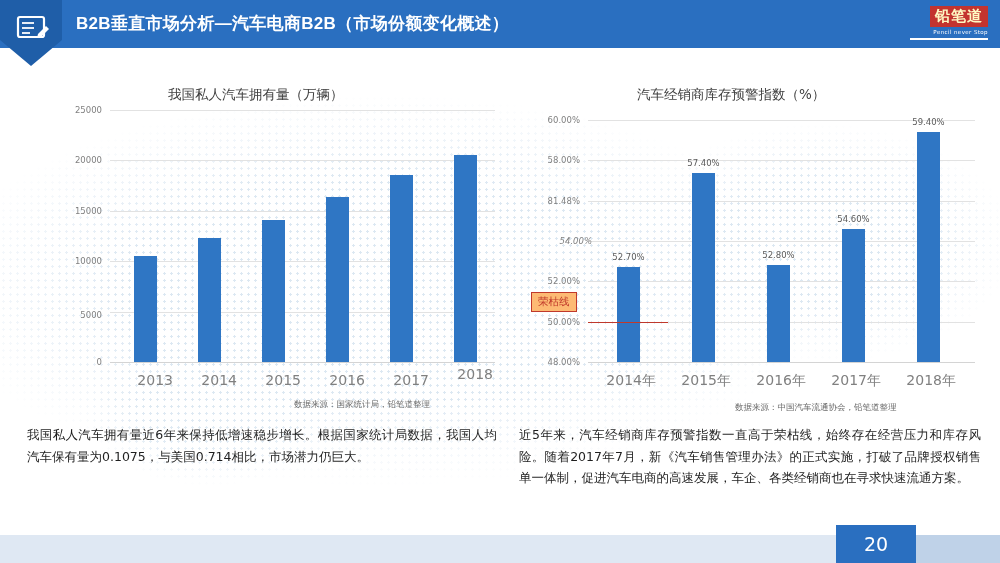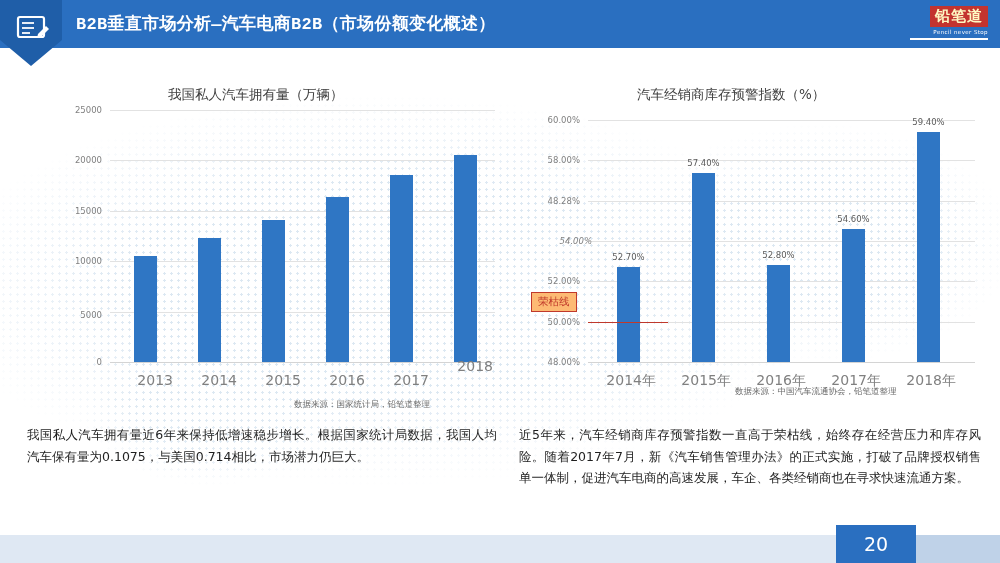--- a/index.html
+++ b/index.html
@@ -35,21 +35,21 @@
   #header-bar{
     position:absolute; left:0; top:0; width:1000px; height:48px;
     background:#2a6fc0; z-index:5;
   }
   #header-logo-shape{
     position:absolute; left:0; top:0; width:62px; height:66px; z-index:7;
   }
   #header-title{
     position:absolute; left:76px; top:12px; z-index:7;
     color:#ffffff; font-size:17px; font-weight:bold; letter-spacing:.3px;
-    font-family:Liberation Mono, monospace;
+    font-family:Liberation Sans, sans-serif;
   }
   #brand-logo{
     position:absolute; right:12px; top:6px; z-index:7; text-align:right;
   }
   #brand-logo .brand-cn{
     color:#fef9c3; font-size:15px; font-weight:bold; letter-spacing:1px;
     background:#c3342f; padding:1px 5px; display:inline-block;
   }
   #brand-logo .brand-en{
     display:block; color:#ffffff; font-size:5.5px; letter-spacing:.4px; margin-top:2px;
@@ -89,21 +89,21 @@
   #warn-badge{
     position:absolute; border:1px solid #c0392b; background:#fdba74;
     color:#c0392b; font-size:10.5px; padding:2px 6px; white-space:nowrap;
     font-family:"DejaVu Sans","Liberation Sans",sans-serif;
   }
   .source-note{
     position:absolute; font-size:8.5px; color:#6a6a6a; z-index:4;
     font-family:"DejaVu Sans","Liberation Sans",sans-serif; white-space:nowrap;
   }
   #source-left{ left:294px; top:399px; }
-  #source-right{ left:735px; top:386px;text-align:center; }
+  #source-right{ left:735px; top:402px;text-align:center; }
 
   
   .text-panel{
     position:absolute; z-index:4; font-size:12.5px; color:#1f1f1f;
     line-height:1.72; text-align:justify;
     font-family:"DejaVu Sans","Liberation Sans",sans-serif;
   }
   #text-left{ left:27px; top:424px; width:470px; }
   #text-right{ left:519px; top:424px; width:462px; }
 
@@ -176,40 +176,40 @@
   <div class="bar" style="left:222px; width:23px; top:110.1px; height:141.9px;"></div>
   <div class="bar" style="left:286px; width:23px; top:87.4px;  height:164.6px;"></div>
   <div class="bar" style="left:350px; width:23px; top:65.4px;  height:186.6px;"></div>
   <div class="bar" style="left:414px; width:23px; top:44.6px;  height:207.4px;"></div>
 
   <div class="cat-label" style="left:79px;  top:262px; width:54px;">2013</div>
   <div class="cat-label" style="left:143px; top:262px; width:54px;">2014</div>
   <div class="cat-label" style="left:207px; top:262px; width:54px;">2015</div>
   <div class="cat-label" style="left:271px; top:262px; width:54px;">2016</div>
   <div class="cat-label" style="left:335px; top:262px; width:54px;">2017</div>
-  <div class="cat-label" style="left:399px; top:248px; width:54px;">2018</div>
+  <div class="cat-label" style="left:399px; top:256px; width:54px;">2018</div>
 </div>
 
 <div id="source-left" class="source-note">数据来源：国家统计局，铅笔道整理</div>
 
 <div id="chart-right-title" class="chart-title">汽车经销商库存预警指数（%）</div>
 
 <div id="chart-right" class="chart-area">
 
   <div class="gridline" style="left:68px; top:10px;    width:387px;"></div>
   <div class="gridline" style="left:68px; top:50.3px;  width:387px;"></div>
   <div class="gridline" style="left:68px; top:90.7px;  width:387px;"></div>
   <div class="gridline" style="left:68px; top:131px;   width:387px;"></div>
   <div class="gridline" style="left:68px; top:171.3px; width:387px;"></div>
   <div class="gridline" style="left:68px; top:211.7px; width:387px;"></div>
   <div class="axisline" style="left:68px; top:252px;   width:387px; height:1px;"></div>
 
   <div class="axis-label" style="left:0px; top:5px;     width:60px;">60.00%</div>
   <div class="axis-label" style="left:0px; top:45.3px;  width:60px;">58.00%</div>
-  <div class="axis-label" style="left:0px; top:85.7px;  width:60px;">48.28%</div>
+  <div class="axis-label" style="left:0px; top:85.7px;  width:60px;">81.48%</div>
   <div class="axis-label" style="left:12px; top:126px;   width:60px;font-style:italic;">54.00%</div>
   <div class="axis-label" style="left:0px; top:166.3px; width:60px;">52.00%</div>
   <div class="axis-label" style="left:0px; top:206.7px; width:60px;">50.00%</div>
   <div class="axis-label" style="left:0px; top:247px;   width:60px;">48.00%</div>
 
   <div class="bar" style="left:97px;  width:23px; top:157.3px; height:94.7px;"></div>
   <div class="bar" style="left:172px; width:23px; top:62.5px;  height:189.5px;"></div>
   <div class="bar" style="left:247px; width:23px; top:155.3px; height:96.7px;"></div>
   <div class="bar" style="left:322px; width:23px; top:119px;   height:133px;"></div>
   <div class="bar" style="left:397px; width:23px; top:22.1px;  height:229.9px;"></div>

